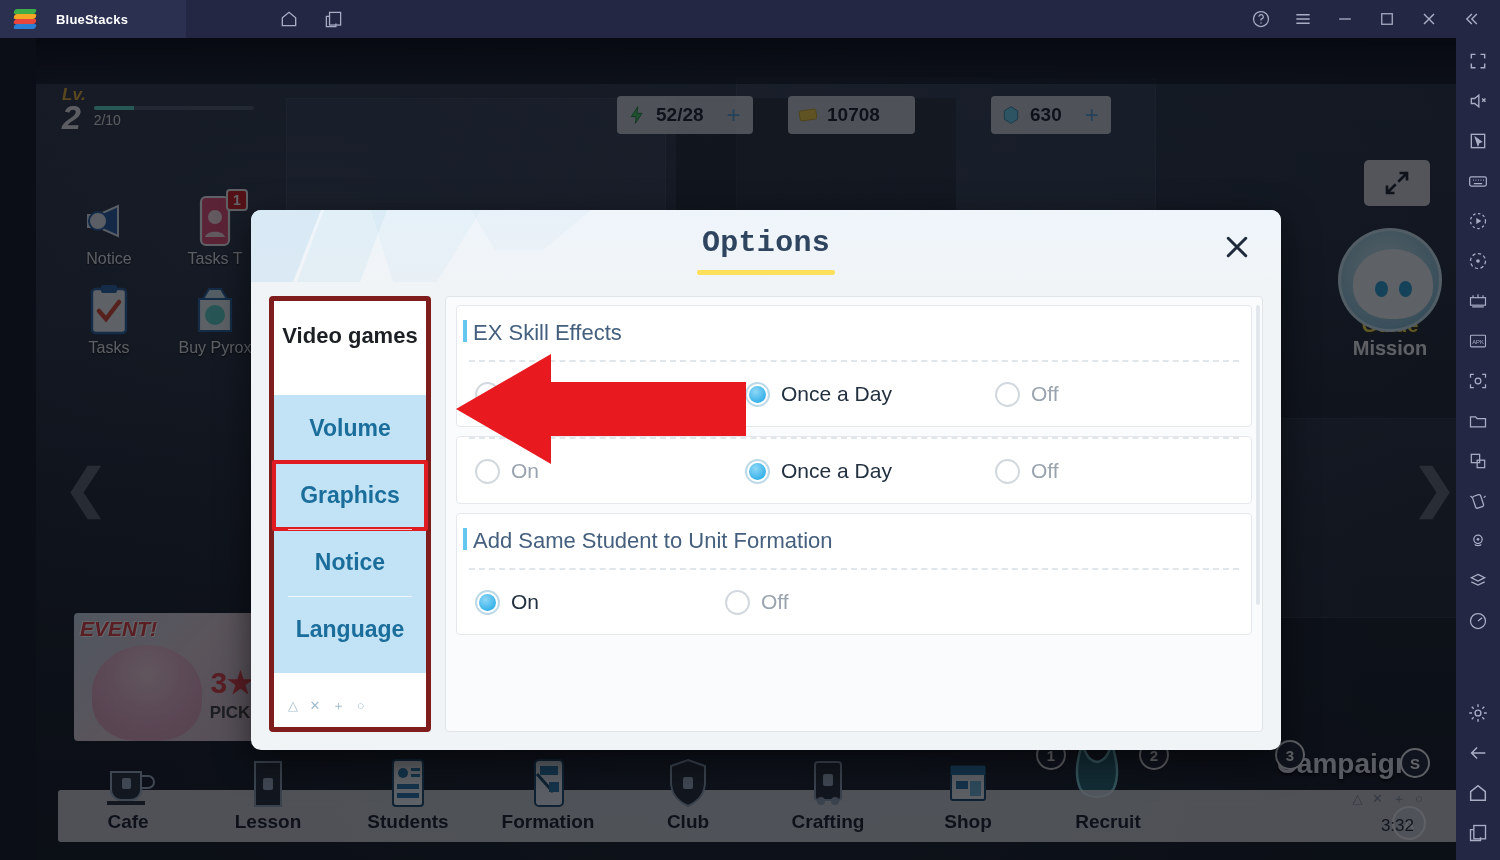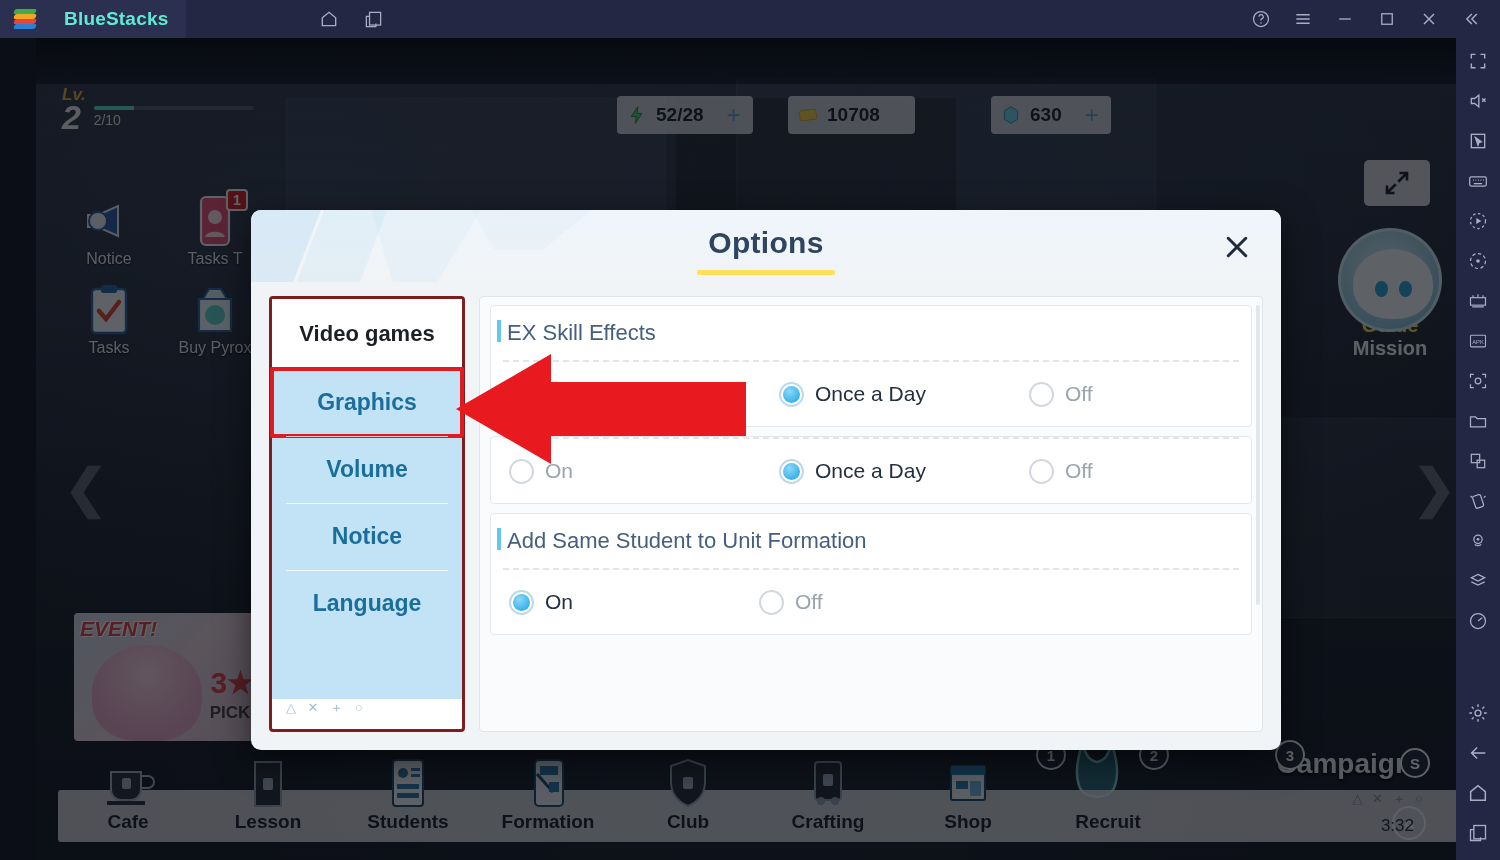--- a/index.html
+++ b/index.html
@@ -21,21 +21,21 @@
   .bs-logo {
     width: 22px; height: 22px; margin-left: 14px; position: relative;
     flex: none;
   }
   .bs-logo i { position: absolute; left: 0; width: 22px; height: 5px; border-radius: 2px; display:block;}
   .bs-logo i:nth-child(1){ top: 1px; background:#3fae49; transform: skewX(-20deg);}
   .bs-logo i:nth-child(2){ top: 6px; background:#f5a623; transform: skewX(-20deg);}
   .bs-logo i:nth-child(3){ top: 11px; background:#e8453c; transform: skewX(-20deg);}
   .bs-logo i:nth-child(4){ top: 16px; background:#2b7fd4; transform: skewX(-20deg);}
   .bs-title {
-    color: #5eead4; font-size: 19px; font-weight: bold; margin-left: 28px;
+    color: #ffffff; font-size: 13px; font-weight: bold; margin-left: 20px;
     letter-spacing: .2px;
   }
   .tb-center { display: flex; align-items: center; gap: 22px; margin-left: 150px; }
   .tb-right { margin-left: auto; display: flex; align-items: center; gap: 20px; margin-right: 18px; }
   .tb-ico {
     width: 22px; height: 22px; display: flex; align-items: center; justify-content: center;
     color: #a8adc4;
   }
   .tb-ico svg { display: block; }
   .titlebar-active-strip {
@@ -163,21 +163,21 @@
   .clock-txt { position: absolute; right: 78px; bottom: 24px; color: #27303f; font-size: 17px; }
   .tiny-glyphs { position:absolute; right: 66px; bottom: 52px; color: rgba(60,70,90,.5); font-size: 13px; letter-spacing: 3px;}
 
   
   .modal {
     position: absolute; left: 215px; top: 172px; width: 1030px; height: 540px;
     background: #f1f4f7; border-radius: 10px;
     box-shadow: 0 10px 34px rgba(0,0,0,.55);
     z-index: 40; overflow: hidden;
   }
-  .modal-head { position: relative; height: 72px; overflow: hidden; }
+  .modal-head { position: relative; height: 72px; overflow: hidden; font-family: Liberation Mono, monospace; }
   .modal-head-bg {
     position: absolute; inset: 0;
     background: linear-gradient(180deg,#eef5fb 0%, #f1f4f7 100%);
   }
   .poly { position:absolute; background: rgba(174,212,236,.55); }
   .modal-title {
     position: absolute; left: 0; right: 0; top: 16px; text-align: center;
     color: #2e445f; font-size: 30px; font-weight: bold; letter-spacing: .3px;
   }
   .title-underline {
@@ -185,22 +185,22 @@
     width: 138px; height: 5px; background: #ffe05c; border-radius: 2px;
   }
   .modal-close {
     position: absolute; right: 24px; top: 17px; width: 40px; height: 40px;
     display: flex; align-items: center; justify-content: center; color: #1f2a3a;
   }
 
   .modal-body { position: absolute; top: 72px; left: 0; right: 0; bottom: 0; display: flex; padding: 14px 18px 18px 18px; }
 
   .opt-sidebar {
-    width: 196px; background: #ffffff; border: 3px solid #7f1d1d; border-radius: 4px;
-    display: flex; flex-direction: column; position: relative;
+    width: 162px; background: #ffffff; border: 5px solid #7f1d1d; border-radius: 4px;
+    display: flex; flex-direction: column; position: relative; gap: 24px;
   }
   .opt-sb-head {
     height: 70px; display: flex; align-items: center; justify-content: center;
     color: #1c1f24; font-size: 22px; font-weight: bold; background: #fff;
   }
   .opt-sb-list { flex: 1; background: #c2e3f5; position: relative; }
   .opt-sb-item {
     height: 67px; display: flex; align-items: center; justify-content: center;
     color: #1b6e9b; font-size: 23px; font-weight: bold; position: relative;
   }
@@ -564,26 +564,26 @@
               <path d="M5 5l14 14M19 5L5 19"></path>
             </svg>
         </div>
       </div>
 
       <div class="modal-body">
 
         <div class="opt-sidebar">
           <div class="opt-sb-head">Video games</div>
           <div class="opt-sb-list">
+            <div class="opt-sb-item">
+              <span>Volume</span>
+            </div>
             <div class="opt-sb-item sel">
               <span>Graphics</span>
               <div class="sel-outline"></div>
-            </div>
-            <div class="opt-sb-item">
-              <span>Volume</span>
             </div>
             <div class="opt-sb-item">
               <span>Notice</span>
             </div>
             <div class="opt-sb-item">
               <span>Language</span>
             </div>
             <div style="flex:1"></div>
           </div>
           <div class="sb-glyphs">△ ✕ ＋ ○</div>

